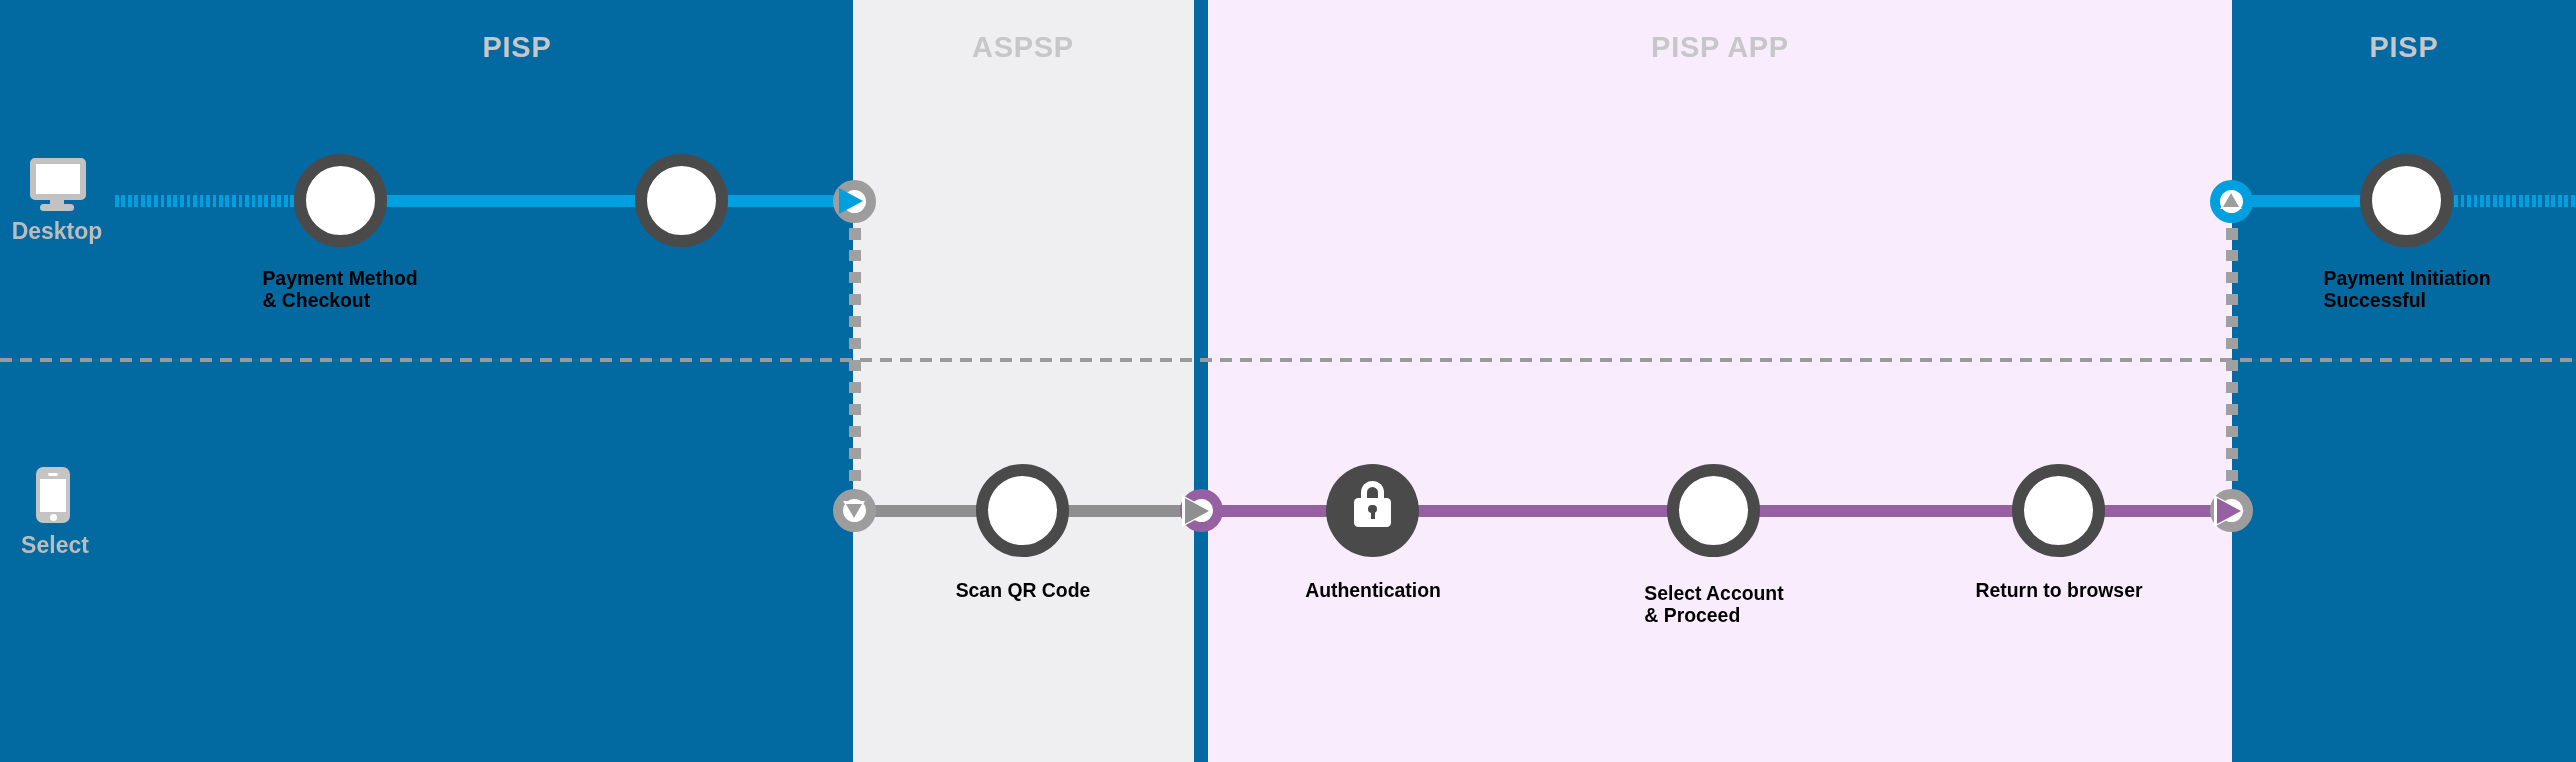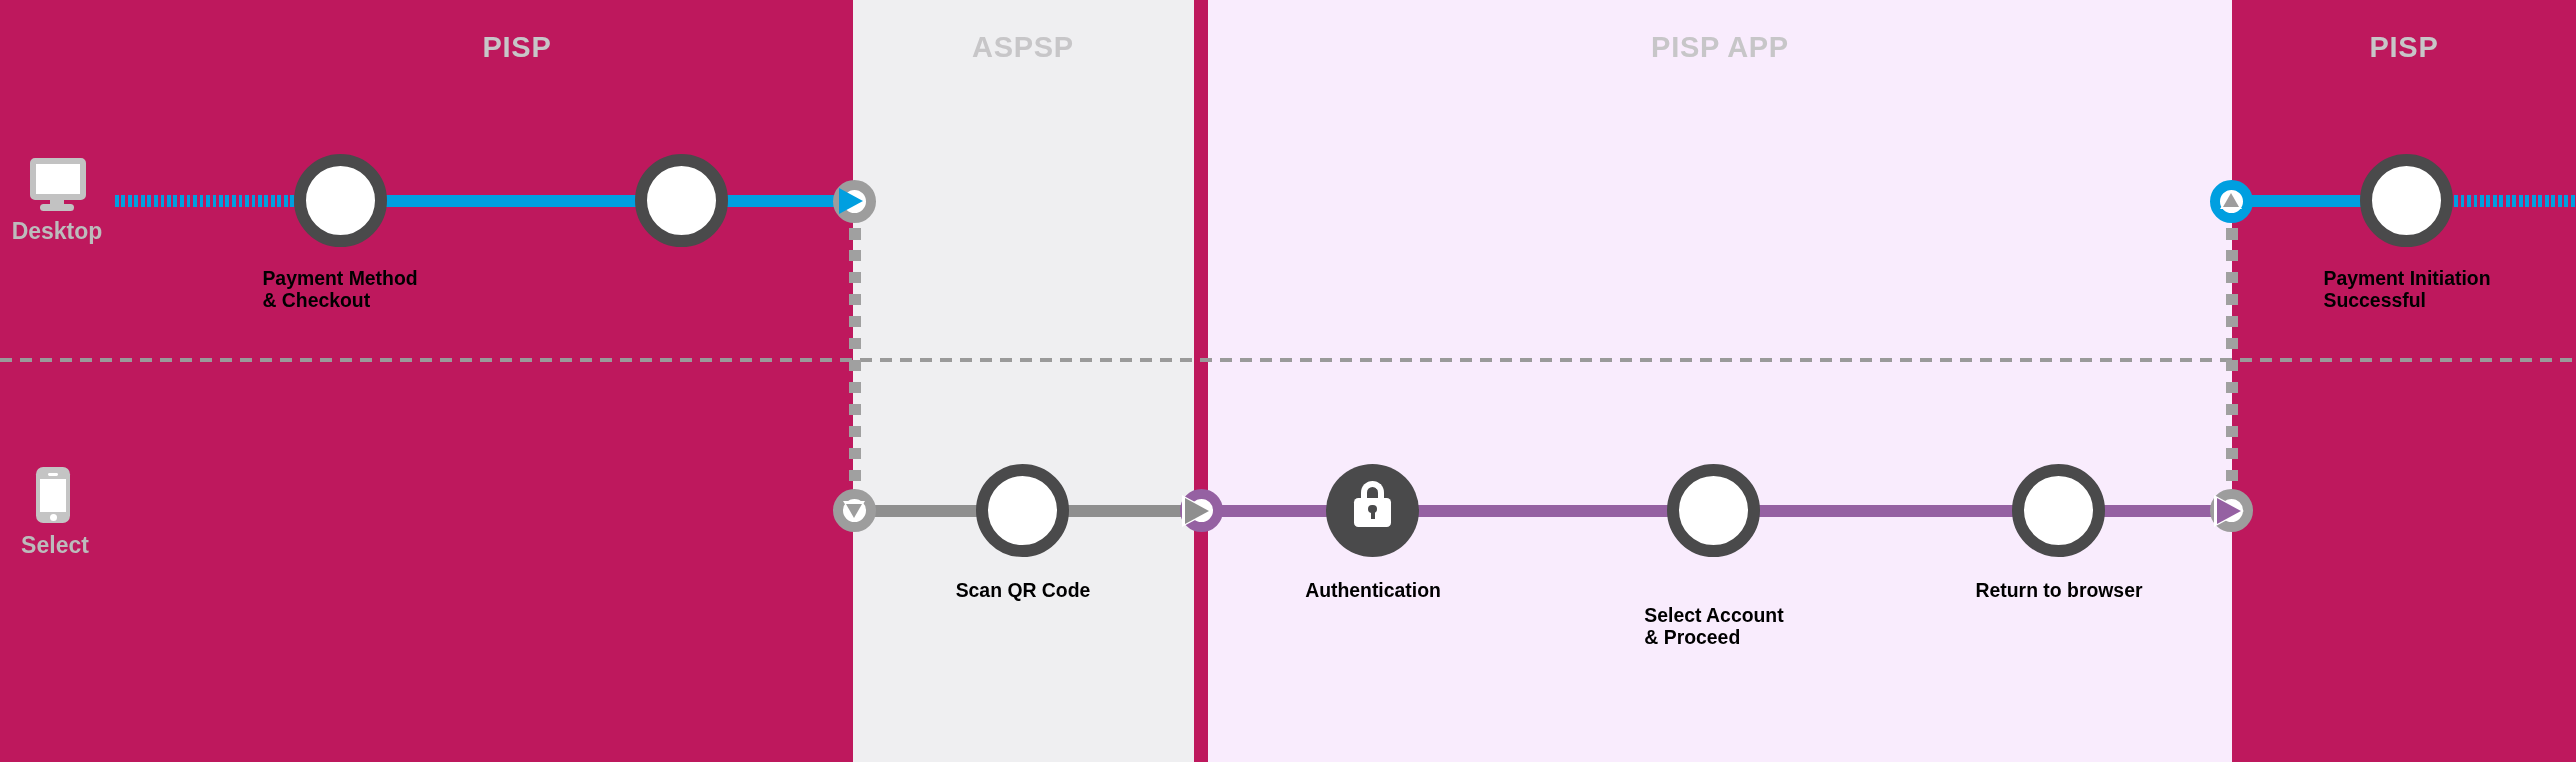--- a/index.html
+++ b/index.html
@@ -1,17 +1,17 @@
 <!DOCTYPE html>
 <html style="font-size:11.5px"><head>
 <meta charset="utf-8">
 <style>
   html,body{margin:0;padding:0;background:#fff;}
   .canvas{
-    position:relative;width:2576px;height:762px;background:#be185d;overflow:hidden;
+    position:relative;width:2576px;height:762px;background:#0369a1;overflow:hidden;
     font-family:"Liberation Sans",sans-serif;
   }
   .bg{position:absolute;top:0;height:762px;}
   .bg.camera{left:853px;width:341px;background:#efeff1;}
   .bg.aspsp{left:1208px;width:1024px;background:#f9ecfd;}
 
   .header-label{
     position:absolute;top:31px;transform:translateX(-50%);
     font-size:29px;font-weight:bold;color:#c7c6c8;letter-spacing:0.7px;white-space:nowrap;
   }
@@ -163,18 +163,18 @@
         <div class="keyhole-stem"></div>
       </div>
     </div>
   </div>
 
   <div class="node ringed" style="left:1667px;top:464px;"></div>
   <div class="node ringed" style="left:2012px;top:464px;"></div>
 
   <div class="step-label" style="left:1023px;top:580px;">Scan QR Code</div>
   <div class="step-label" style="left:1373px;top:580px;">Authentication</div>
-  <div class="step-label" style="left:1714px;top:605px;">Select Account
+  <div class="step-label" style="left:1714px;top:583px;">Select Account
 &amp; Proceed</div>
   <div class="step-label" style="left:2059px;top:580px;">Return to browser</div>
 
 </div>
 
 
 </body></html>

